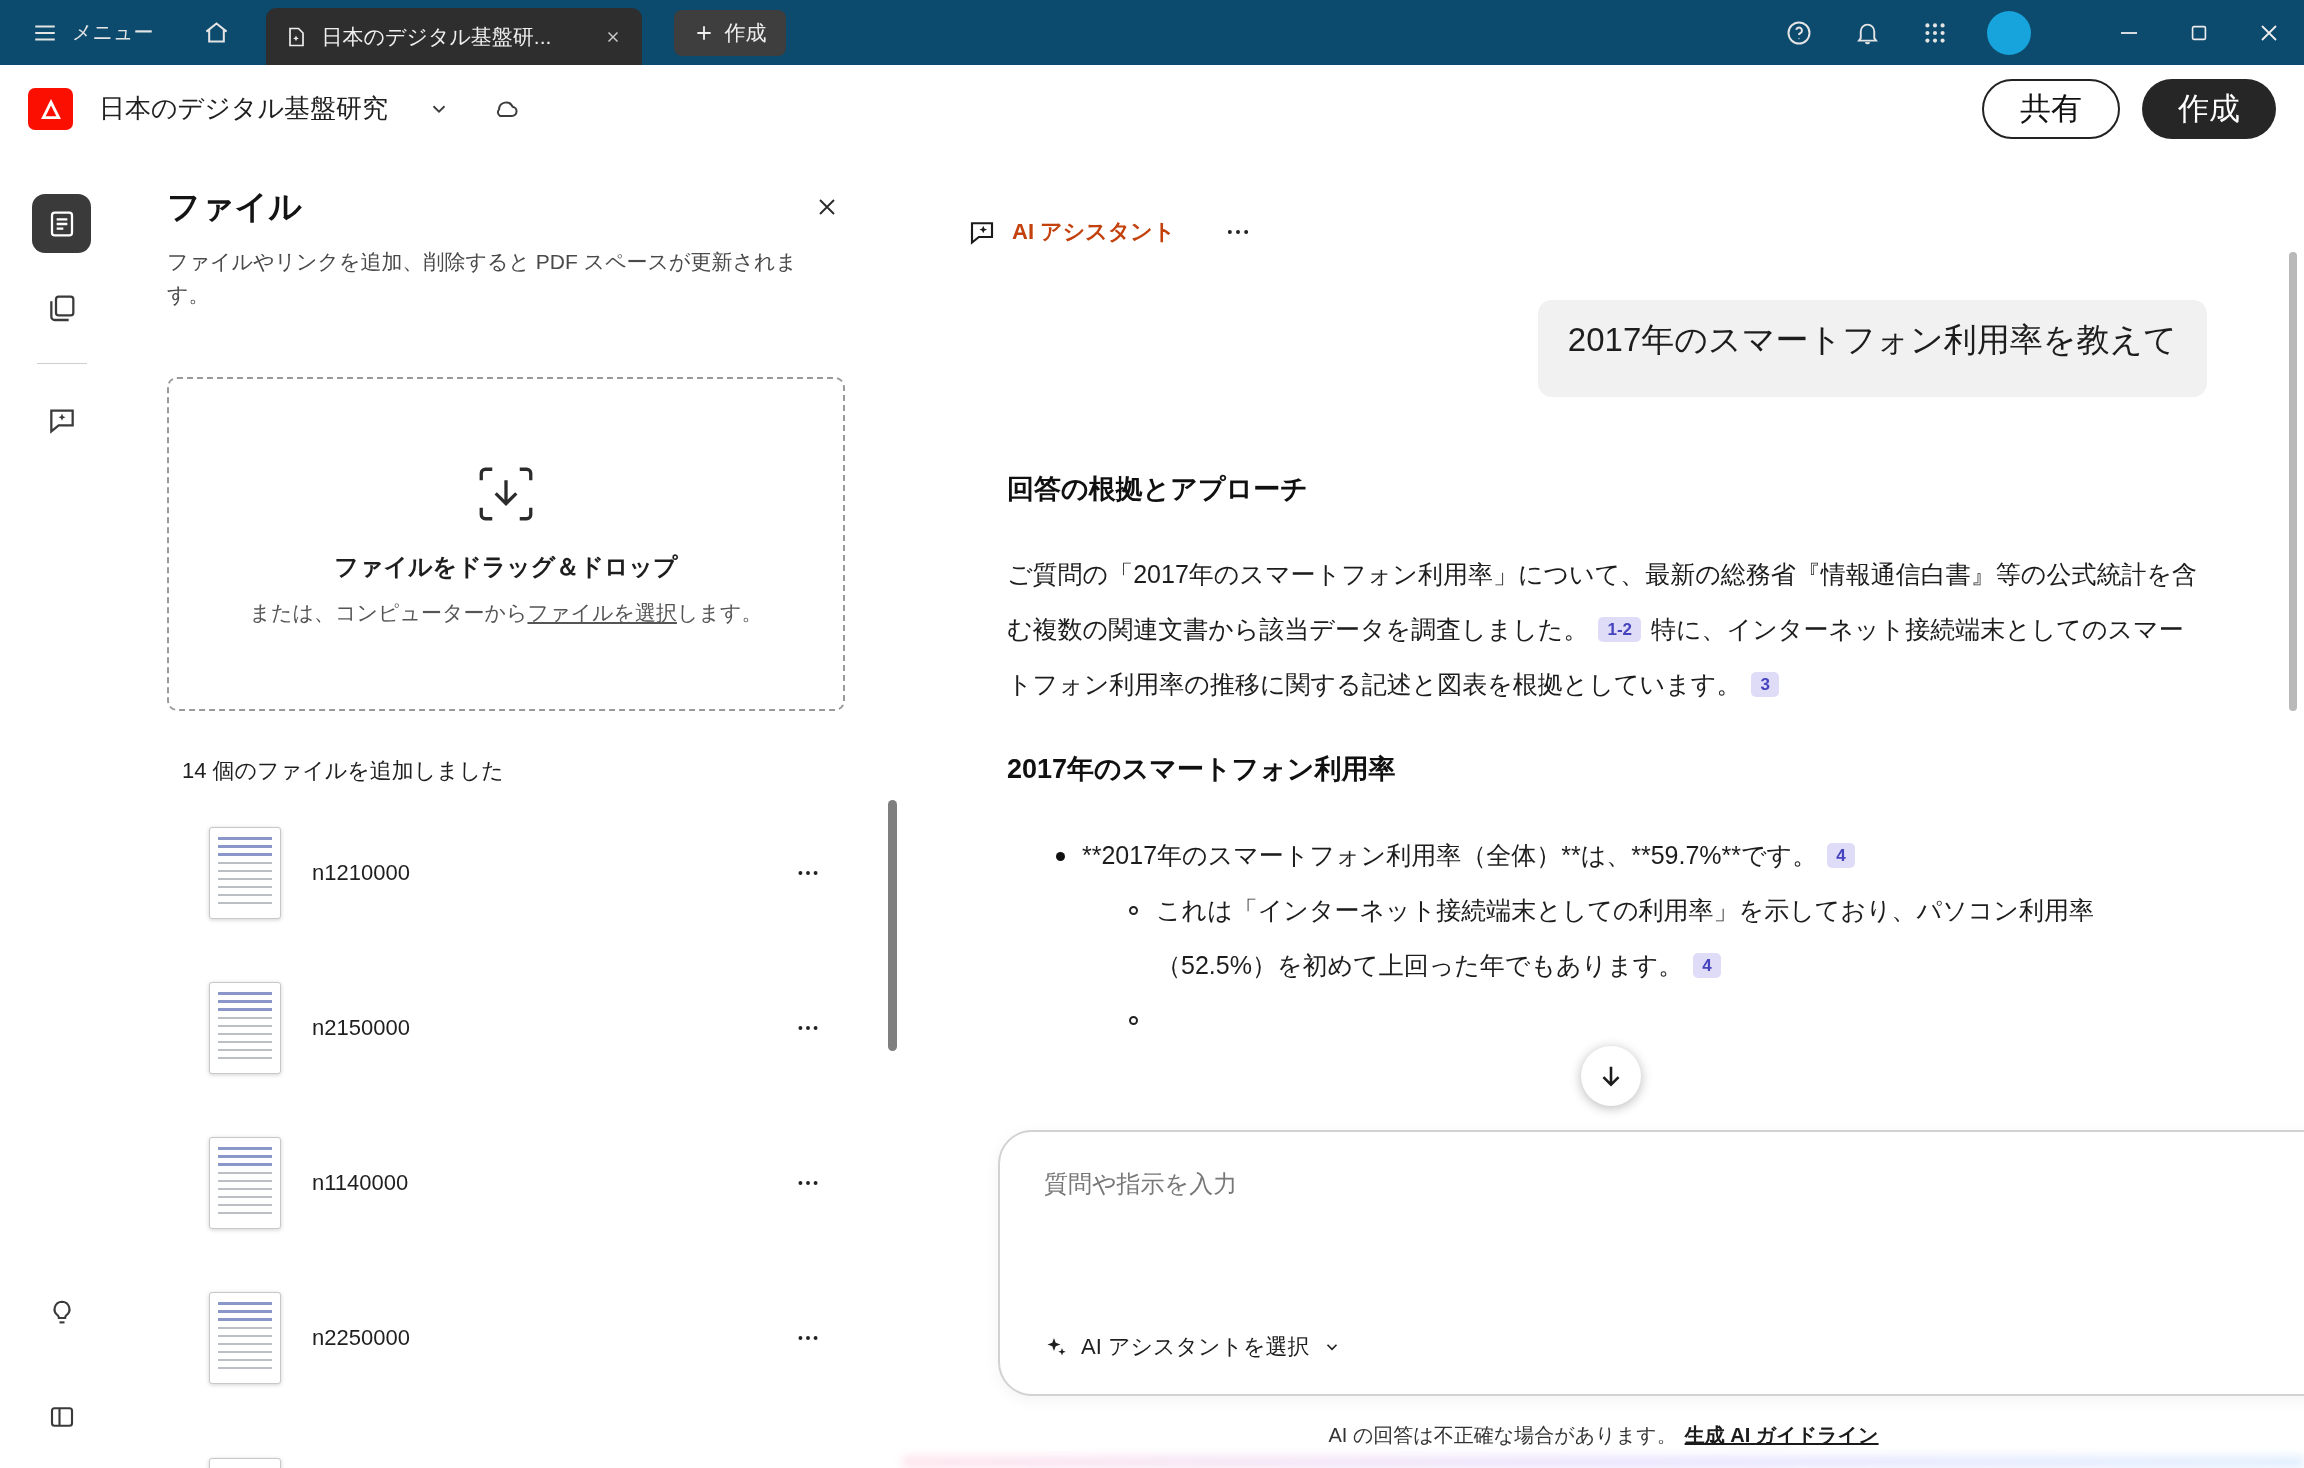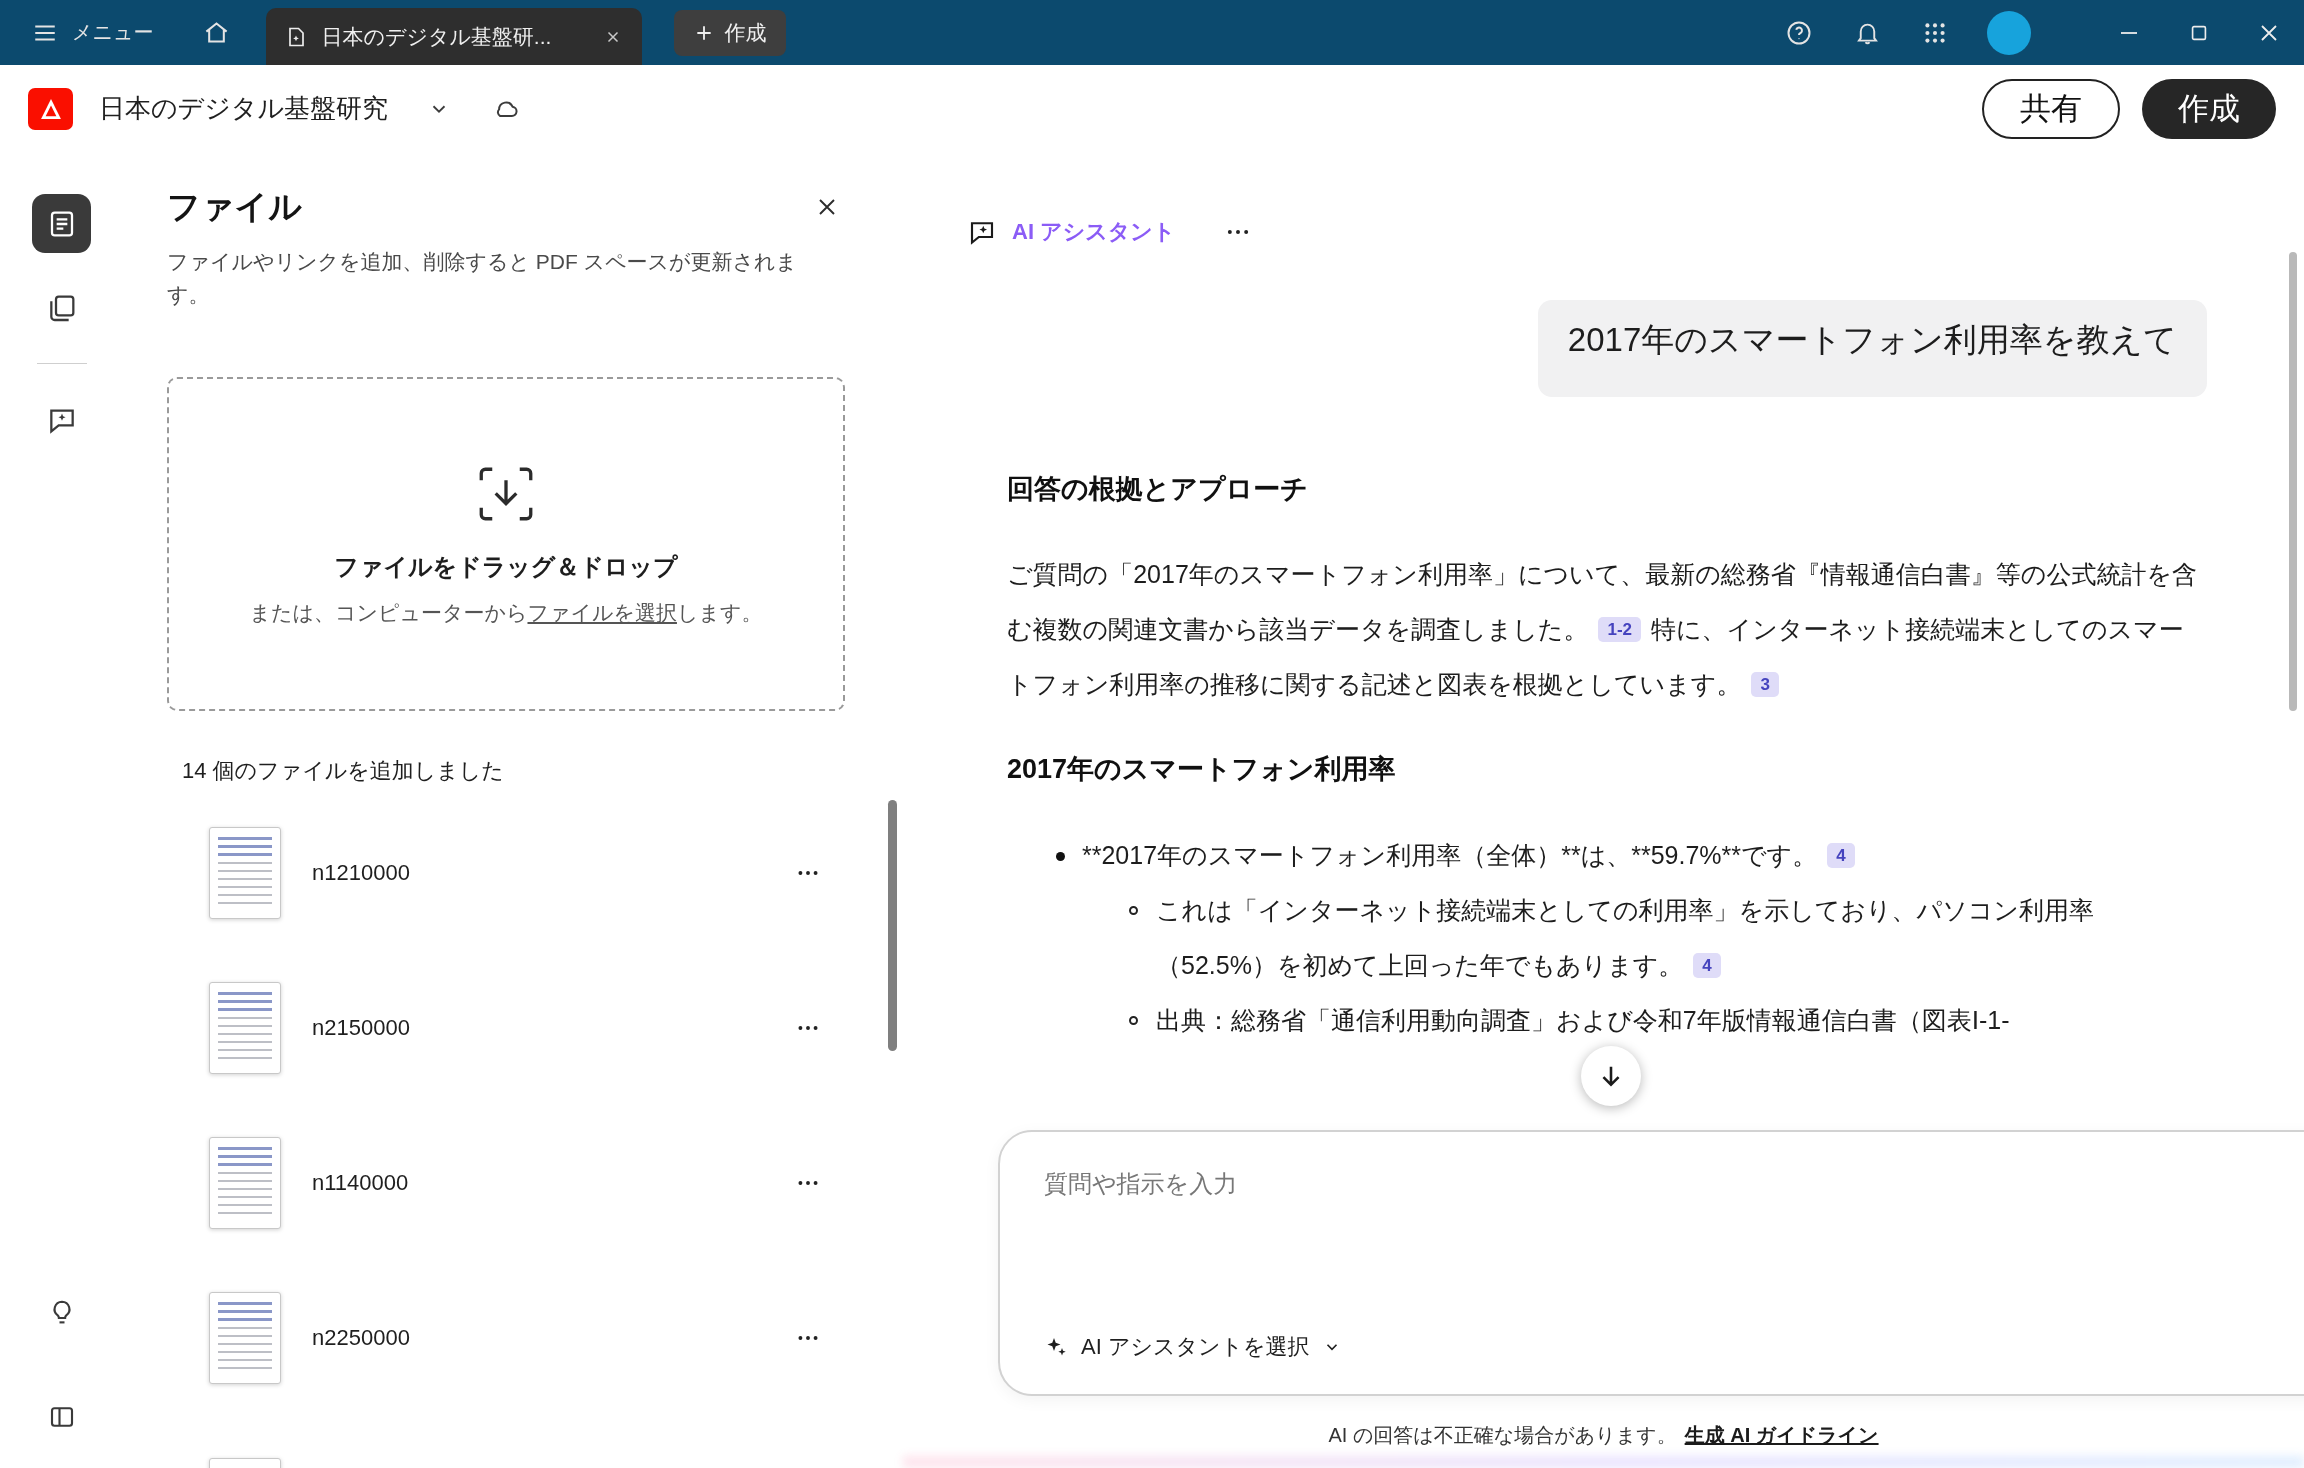--- a/index.html
+++ b/index.html
@@ -68,21 +68,21 @@
   .thumb::after { content:''; position:absolute; left:8px; right:8px; top:34px; bottom:8px;
                   background:repeating-linear-gradient(to bottom,#BDBFC6 0 2.5px,transparent 2.5px 8px); }
   .file-name { margin-left:31px; font-size:22px; color:#1f1f1f; }
   .file-more { margin-left:auto; margin-right:16px; color:#222; display:flex; padding:8px; }
   .thumb.partial { position:absolute; left:86px; top:1306px; }
   .panel-scrollbar { position:absolute; right:6px; top:648px; width:9px; height:251px; background:#7F7F7F; border-radius:5px; }
 
   
   .main { flex:1; position:relative; background:#fff; }
   .ai-header { position:absolute; top:60px; left:64px; display:flex; align-items:center; gap:15px; }
-  .ai-header-label { font-size:22px; font-weight:700; color:#8b5cf6;text-align:right; }
+  .ai-header-label { font-size:22px; font-weight:700; color:#c2410c;text-align:right; }
   .ai-header-more { margin-left:28px; color:#222; display:flex; padding:6px; }
   .chat { position:absolute; top:148px; left:104px; width:1200px; color:#1d1d1d; }
   .bubble-row { display:flex; justify-content:flex-end; }
   .user-bubble { background:#F1F1F2; border-radius:14px; height:97px; line-height:80px; padding:0 30px; font-size:33px; color:#1d1d1d; }
   .chat h3 { font-size:27px; font-weight:700; line-height:40px; color:#101010; }
   .h-approach { margin-top:72px; }
   .chat p { margin-top:38px; font-size:25px; line-height:55px; }
   .h-rate { margin-top:37px; }
   .chat ul { margin-top:39px; list-style:none; font-size:25px; line-height:55px; padding-left:47px; }
   .chat li { position:relative; padding-left:28px; }
@@ -359,21 +359,21 @@
 
         <h3 class="h-approach">回答の根拠とアプローチ</h3>
 
         <p><span>ご質問の「2017年のスマートフォン利用率」について、最新の総務省『情報通信白書』等の公式統計を含む複数の関連文書から該当データを調査しました。</span><span class="cit">1-2</span><span>特に、インターネット接続端末としてのスマートフォン利用率の推移に関する記述と図表を根拠としています。</span><span class="cit">3</span></p>
 
         <h3 class="h-rate">2017年のスマートフォン利用率</h3>
 
         <ul>
           <li><span class="mk-dot"></span><span>**2017年のスマートフォン利用率（全体）**は、**59.7%**です。</span><span class="cit">4</span></li>
           <li class="sub"><span class="mk-circle"></span><span>これは「インターネット接続端末としての利用率」を示しており、パソコン利用率（52.5%）を初めて上回った年でもあります。</span><span class="cit">4</span></li>
-          <li class="sub"><span class="mk-circle"></span><span>出典：総務省「通信利用動向調査」および令和7年版情報通信白書（図表Ⅰ-1-</span></li>
+          <li class="sub"><span class="mk-circle"></span></li>
         </ul>
       </div>
 
       <button class="scroll-down-btn">
         <svg class="ic" width="28" height="28" viewBox="0 0 24 24" fill="none" stroke="currentColor" stroke-width="2.2">
             <path d="M12 4v15M5.5 13l6.5 6.5L18.5 13"></path>
           </svg>
       </button>
 
       <div class="input-card">

